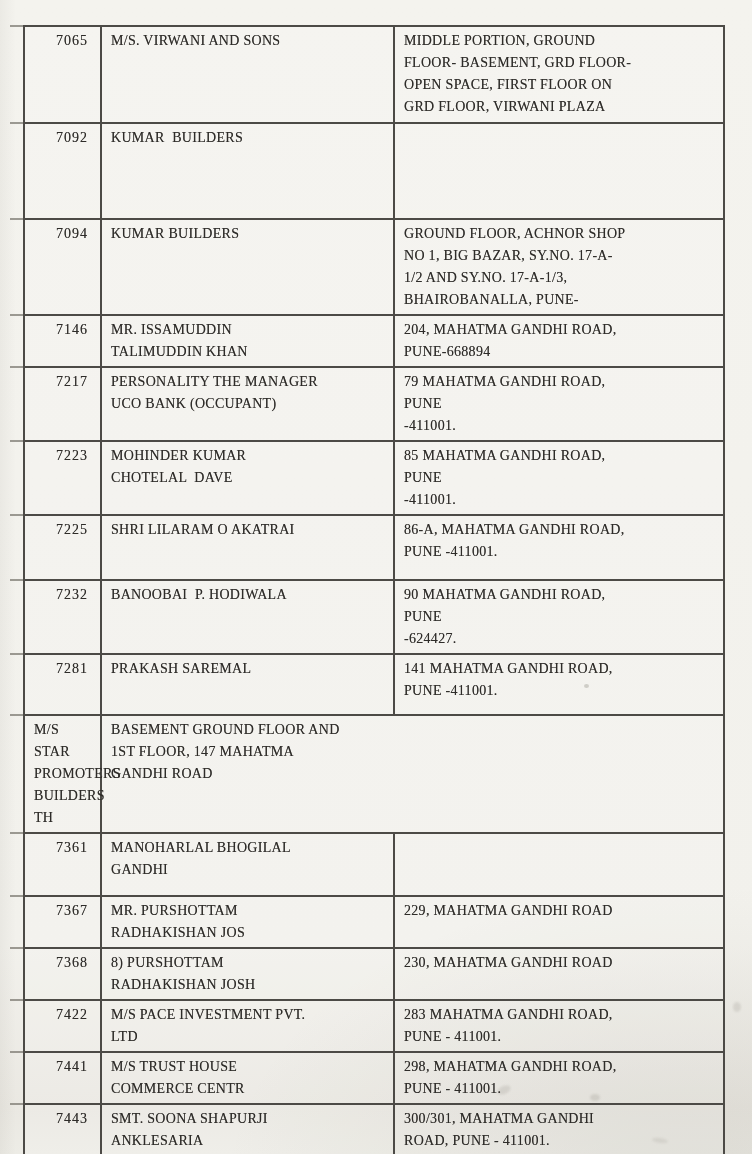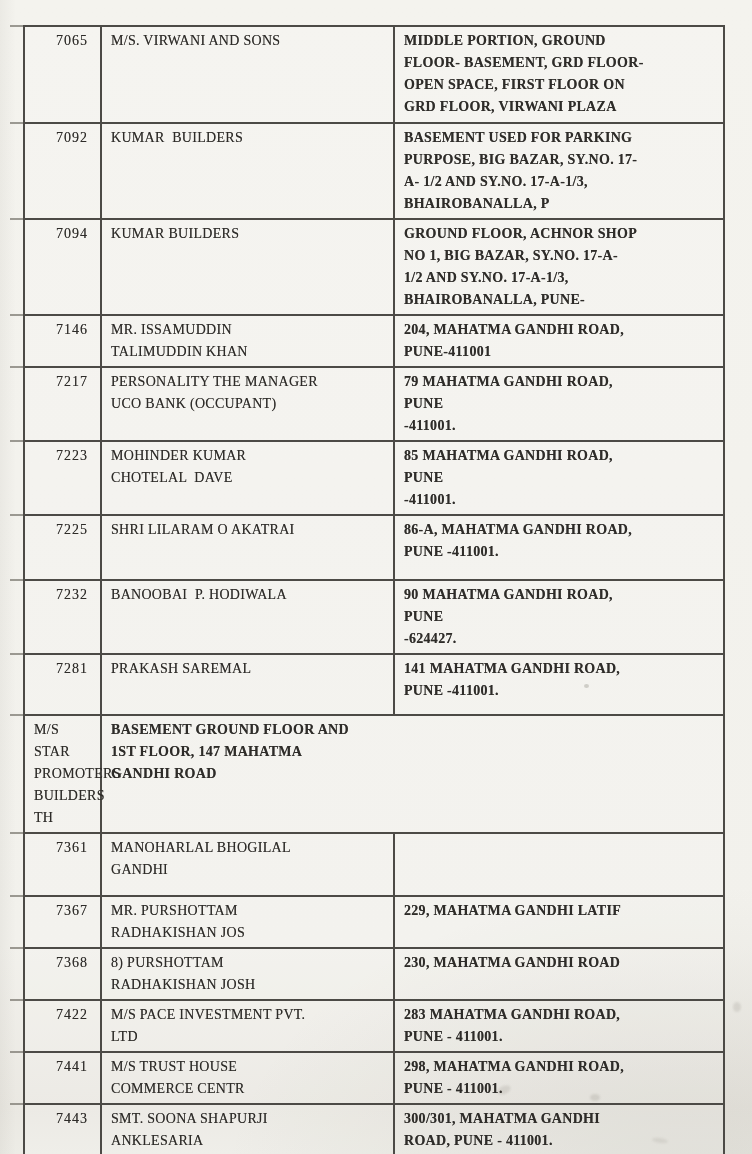--- a/index.html
+++ b/index.html
@@ -47,21 +47,21 @@
   .no{
     text-align:right;
     padding:3px 12px 0 0;
     letter-spacing:1px;
     border-right:2px solid var(--line);
   }
   .name{
     padding:3px 14px 3px 9px;
     border-right:2px solid var(--line);
   }
-  .addr{padding:3px 6px 3px 9px;font-weight:bold;}
+  .addr{padding:3px 6px 3px 9px;}
   
   .row:nth-child(1){min-height:97px}
   .row:nth-child(2){min-height:96px}
   .row:nth-child(3){min-height:93px}
   .row:nth-child(4){min-height:49px}
   .row:nth-child(5){min-height:46px}
   .row:nth-child(6){min-height:67px}
   .row:nth-child(7){min-height:65px}
   .row:nth-child(8){min-height:47px}
   .row:nth-child(9){min-height:61px}
@@ -93,41 +93,37 @@
     <div class="cell name">M/S. VIRWANI AND SONS</div>
     <div class="cell addr">MIDDLE PORTION, GROUND
 FLOOR- BASEMENT, GRD FLOOR-
 OPEN SPACE, FIRST FLOOR ON
 GRD FLOOR, VIRWANI PLAZA</div>
   </div>
 
   <div class="row">
     <div class="cell no">7092</div>
     <div class="cell name">KUMAR  BUILDERS</div>
-    <div class="cell addr">BASEMENT USED FOR PARKING
-PURPOSE, BIG BAZAR, SY.NO. 17-
-A- 1/2 AND SY.NO. 17-A-1/3,
-BHAIROBANALLA, P</div>
   </div>
 
   <div class="row">
     <div class="cell no">7094</div>
     <div class="cell name">KUMAR BUILDERS</div>
     <div class="cell addr">GROUND FLOOR, ACHNOR SHOP
 NO 1, BIG BAZAR, SY.NO. 17-A-
 1/2 AND SY.NO. 17-A-1/3,
 BHAIROBANALLA, PUNE-</div>
   </div>
 
   <div class="row">
     <div class="cell no">7146</div>
     <div class="cell name">MR. ISSAMUDDIN
 TALIMUDDIN KHAN</div>
     <div class="cell addr">204, MAHATMA GANDHI ROAD,
-PUNE-411001</div>
+PUNE-668894</div>
   </div>
 
 
   <div class="row">
     <div class="cell no">7217</div>
     <div class="cell name">PERSONALITY THE MANAGER
 UCO BANK (OCCUPANT)</div>
     <div class="cell addr">79 MAHATMA GANDHI ROAD,
 PUNE
 -411001.</div>
@@ -175,21 +171,21 @@
   <div class="row">
     <div class="cell no">7361</div>
     <div class="cell name">MANOHARLAL BHOGILAL
 GANDHI</div>
   </div>
 
   <div class="row">
     <div class="cell no">7367</div>
     <div class="cell name">MR. PURSHOTTAM
 RADHAKISHAN JOS</div>
-    <div class="cell addr">229, MAHATMA GANDHI LATIF</div>
+    <div class="cell addr">229, MAHATMA GANDHI ROAD</div>
   </div>
 
   <div class="row">
     <div class="cell no">7368</div>
     <div class="cell name">8) PURSHOTTAM
 RADHAKISHAN JOSH</div>
     <div class="cell addr">230, MAHATMA GANDHI ROAD</div>
   </div>
 
   <div class="row">

